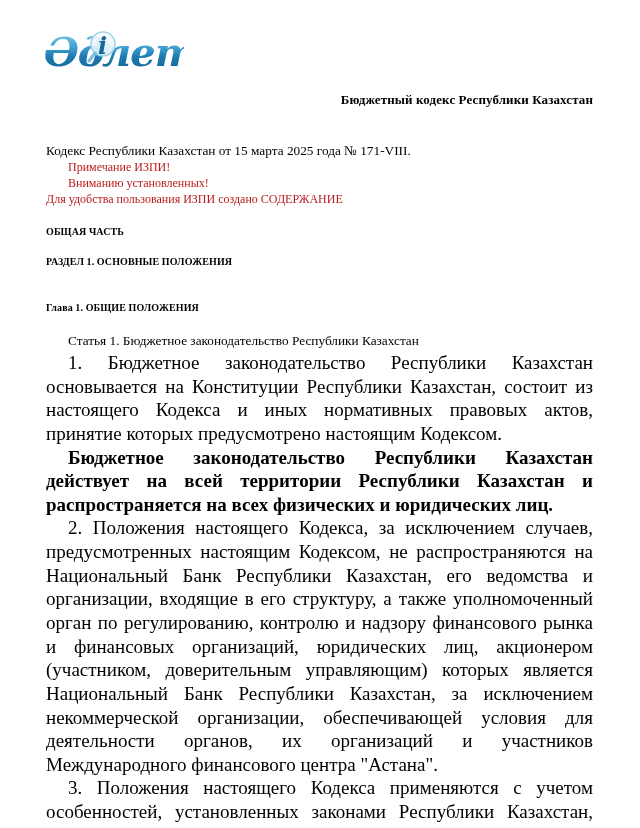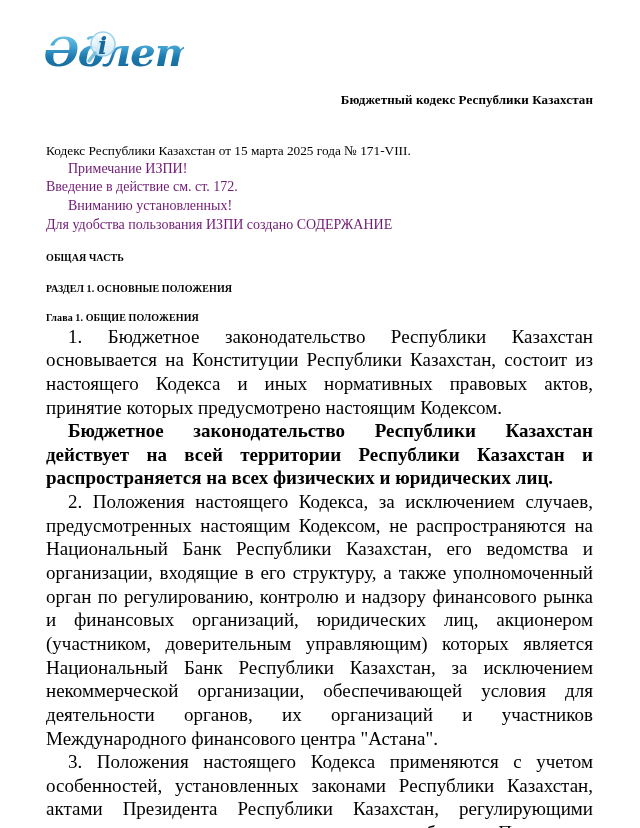--- a/index.html
+++ b/index.html
@@ -50,38 +50,38 @@
     text-align: right;
   }
 
   .doc-ref {
     font-size: 13.3px;
     line-height: 1.18;
     margin: 35px 0 0 0;
   }
 
   .note {
-    color: #701a75;
-    font-size: 14px;
+    color: #b91c1c;
+    font-size: 12px;
     line-height: 1.26;
     margin: 1px 0 0 0;
   }
   .note.indented {
     text-indent: 22px;
   }
 
   .heading {
     font-weight: bold;
     font-size: 10px;
     line-height: 1.15;
     margin: 19px 0 0 0;
     letter-spacing: 0.1px;
   }
   .heading.h-chapter {
-    margin-top: 18px;
+    margin-top: 34px;
   }
 
   .article-title {
     font-size: 13.3px;
     line-height: 1.24;
     margin: 20px 0 0 0;
     text-indent: 22px;
   }
 
   .para {
@@ -132,32 +132,32 @@
   </div>
 
   <div class="content">
 
     <div class="doc-title">Бюджетный кодекс Республики Казахстан</div>
 
     <div class="doc-ref">Кодекс Республики Казахстан от 15 марта 2025 года № 171-VIII.</div>
 
     <div class="note indented">Примечание ИЗПИ!</div>
 
-    <div class="note">Введение в действие см. ст. 172.</div>
 
     <div class="note indented">Вниманию установленных!</div>
 
     <div class="note">Для удобства пользования ИЗПИ создано СОДЕРЖАНИЕ</div>
 
     <div class="heading">ОБЩАЯ ЧАСТЬ</div>
 
     <div class="heading">РАЗДЕЛ 1. ОСНОВНЫЕ ПОЛОЖЕНИЯ</div>
 
     <div class="heading h-chapter">Глава 1. ОБЩИЕ ПОЛОЖЕНИЯ</div>
 
+    <div class="article-title">Статья 1. Бюджетное законодательство Республики Казахстан</div>
 
     <p class="para first-body">1. Бюджетное законодательство Республики Казахстан основывается на Конституции Республики Казахстан, состоит из настоящего Кодекса и иных нормативных правовых актов, принятие которых предусмотрено настоящим Кодексом.</p>
 
     <p class="para run-on">Бюджетное законодательство Республики Казахстан действует на всей территории Республики Казахстан и распространяется на всех физических и юридических лиц.</p>
 
     <p class="para">2. Положения настоящего Кодекса, за исключением случаев, предусмотренных настоящим Кодексом, не распространяются на Национальный Банк Республики Казахстан, его ведомства и организации, входящие в его структуру, а также уполномоченный орган по регулированию, контролю и надзору финансового рынка и финансовых организаций, юридических лиц, акционером (участником, доверительным управляющим) которых является Национальный Банк Республики Казахстан, за исключением некоммерческой организации, обеспечивающей условия для деятельности органов, их организаций и участников Международного финансового центра "Астана".</p>
 
     <p class="para">3. Положения настоящего Кодекса применяются с учетом особенностей, установленных законами Республики Казахстан, актами Президента Республики Казахстан, регулирующими вопросы государственных секретов, выборов Президента Республики Казахстан, депутатов Парламента Республики Казахстан, депутатов маслихатов, акимов районов (городов областного значения), городов районного значения, сел, поселков, сельских округов, а также членов органов местного самоуправления в Республике Казахстан, осуществления оперативно-розыскной, разведывательной, контрразведывательной деятельности, обеспечения внешнеполитической деятельности, обороноспособности и национальной безопасности</p>
 
   </div>

